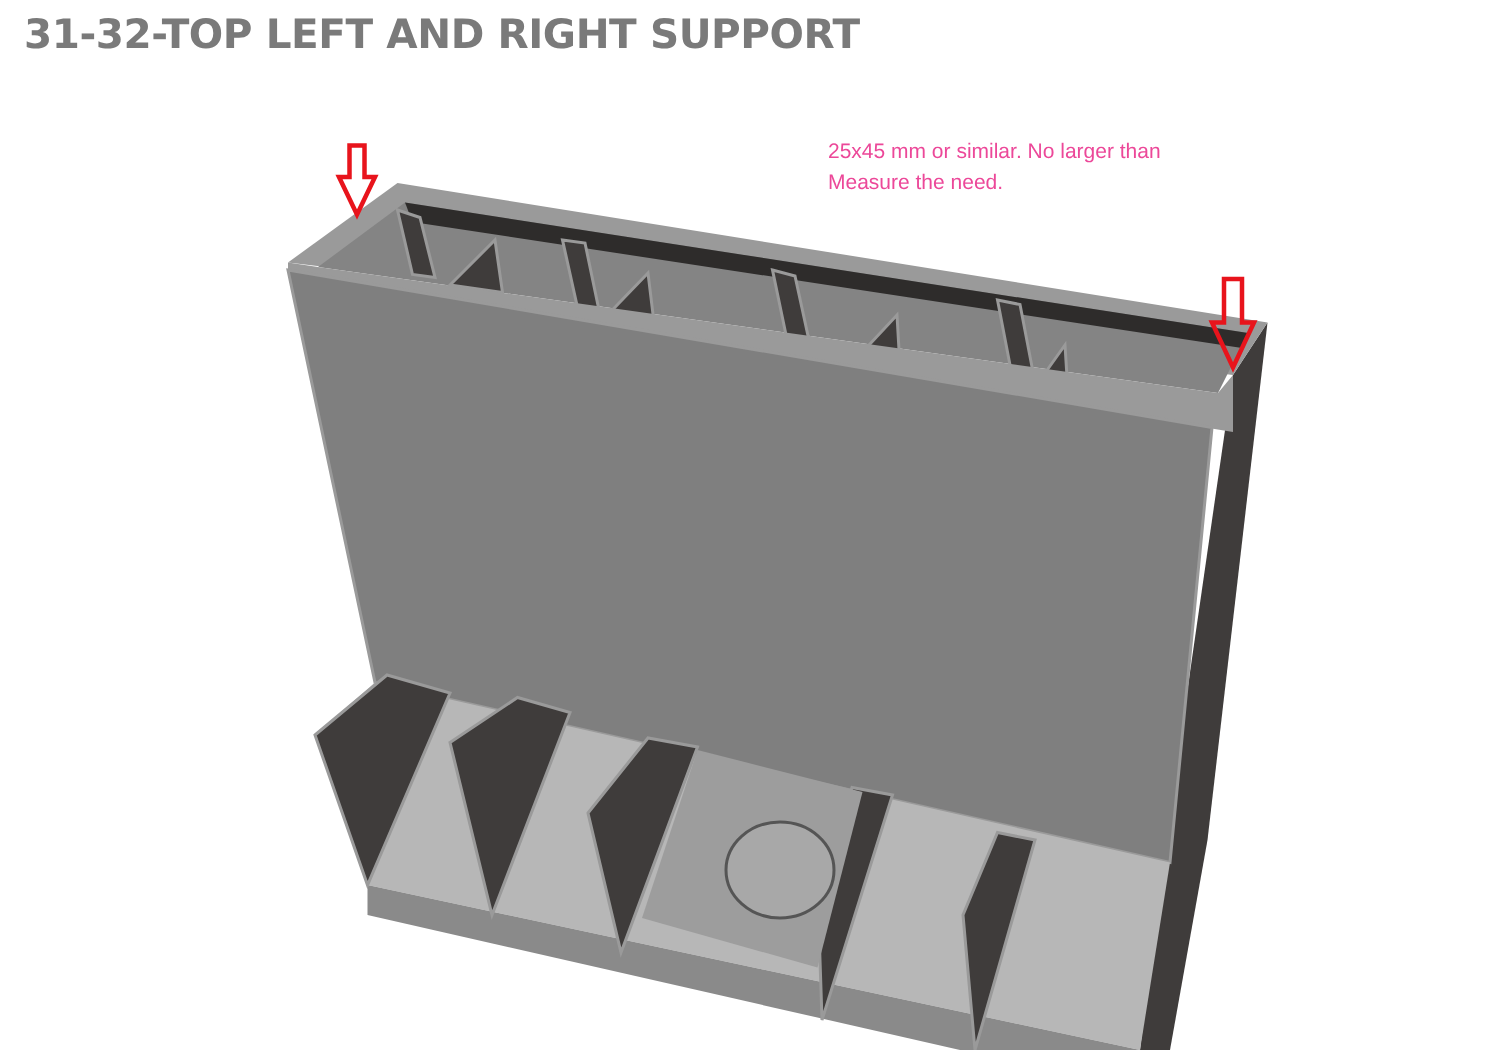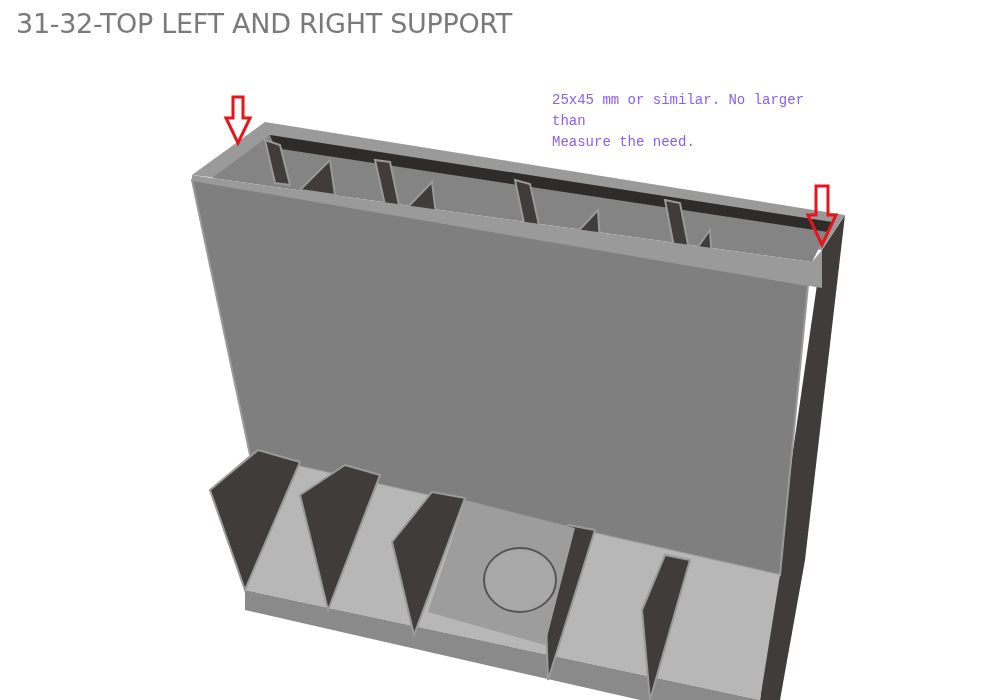--- a/index.html
+++ b/index.html
@@ -1,26 +1,26 @@
 <!DOCTYPE html>
 <html><head>
   <meta charset="utf-8">
   <style>
     html, body { margin: 0; padding: 0; background: #ffffff; }
     body { width: 1000px; height: 700px; position: relative; overflow: hidden; }
     .title {
       position: absolute; left: 16px; top: 8px;
       font-family: "DejaVu Sans", sans-serif;
-      font-size: 27px; font-weight: normal; color: #7a7a7a;
+      font-size: 27px; font-weight: bold; color: #7a7a7a;
       letter-spacing: -0.3px; margin: 0; white-space: nowrap;
     }
     .note {
       position: absolute; left: 552px; top: 90px; width: 280px;
-      font-family: Liberation Mono, monospace;
-      font-size: 14px; line-height: 21px; color: #8b5cf6;
+      font-family: Liberation Sans, sans-serif;
+      font-size: 14px; line-height: 21px; color: #ec4899;
     }
     .note span { display: block; }
     .render { position: absolute; left: 0; top: 0; }
   </style>
 </head>
 <body>
 
 <h1 class="title">31-32-TOP LEFT AND RIGHT SUPPORT</h1>
 
 <div class="note">

